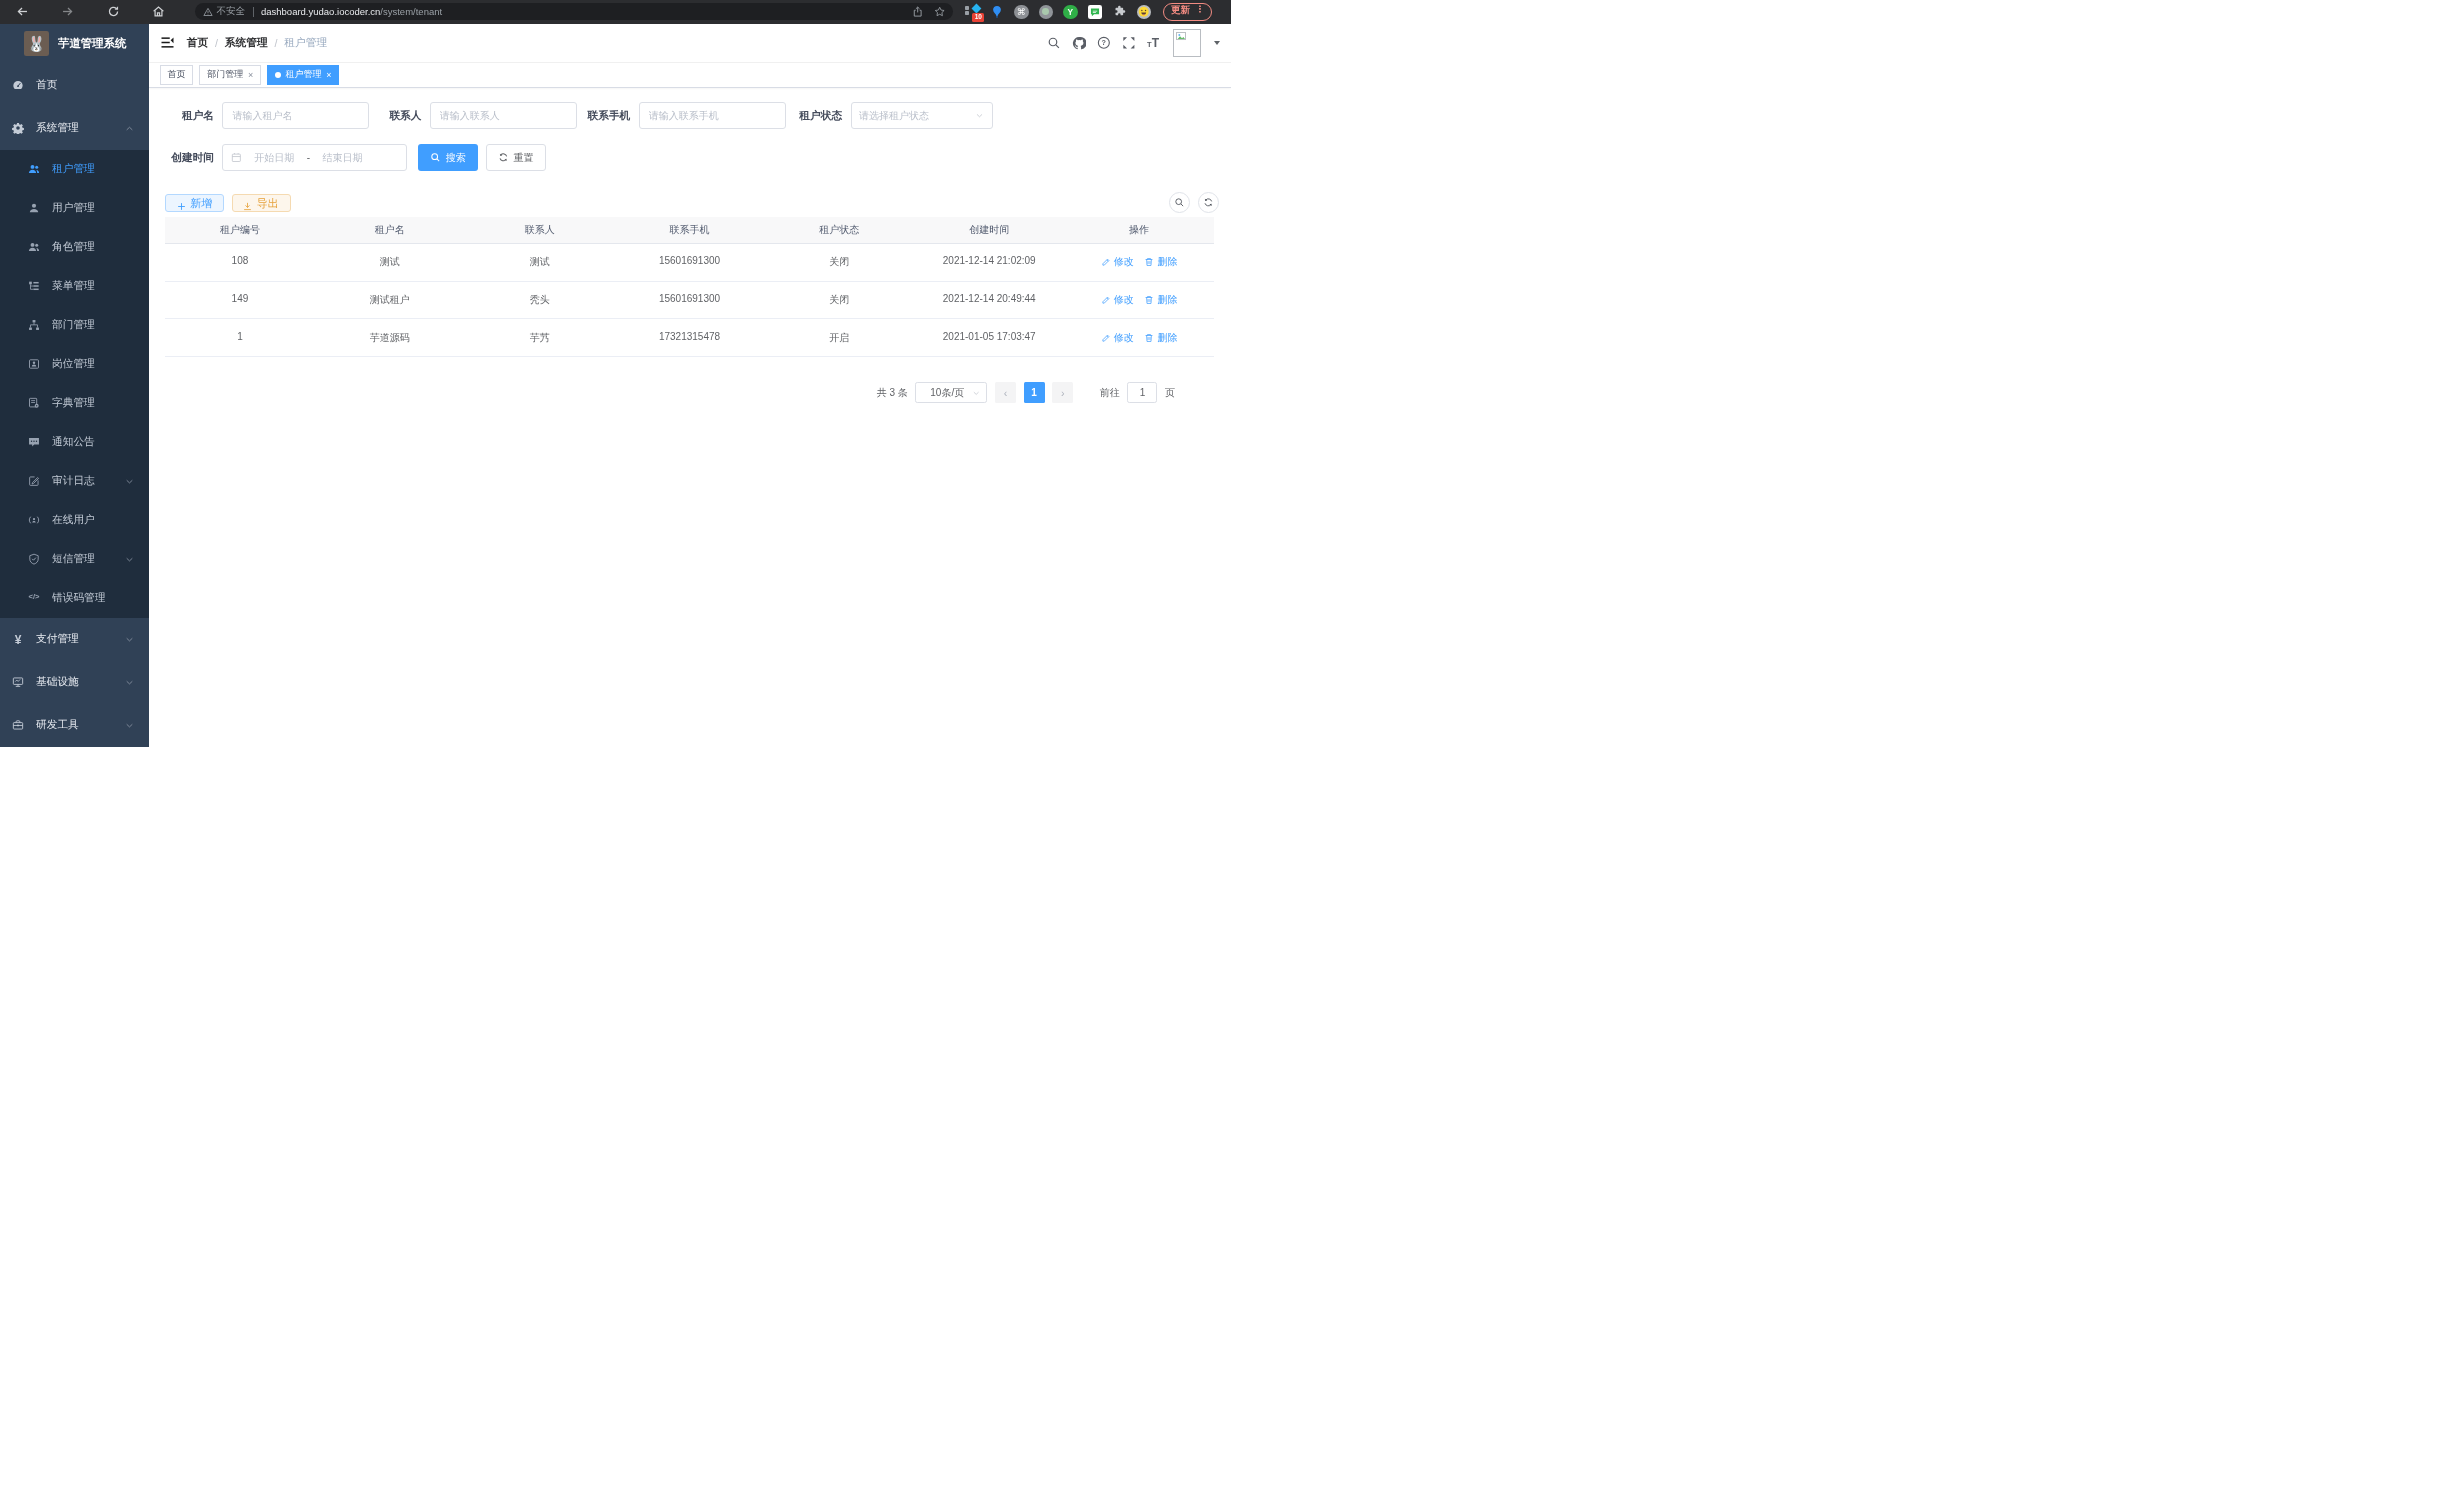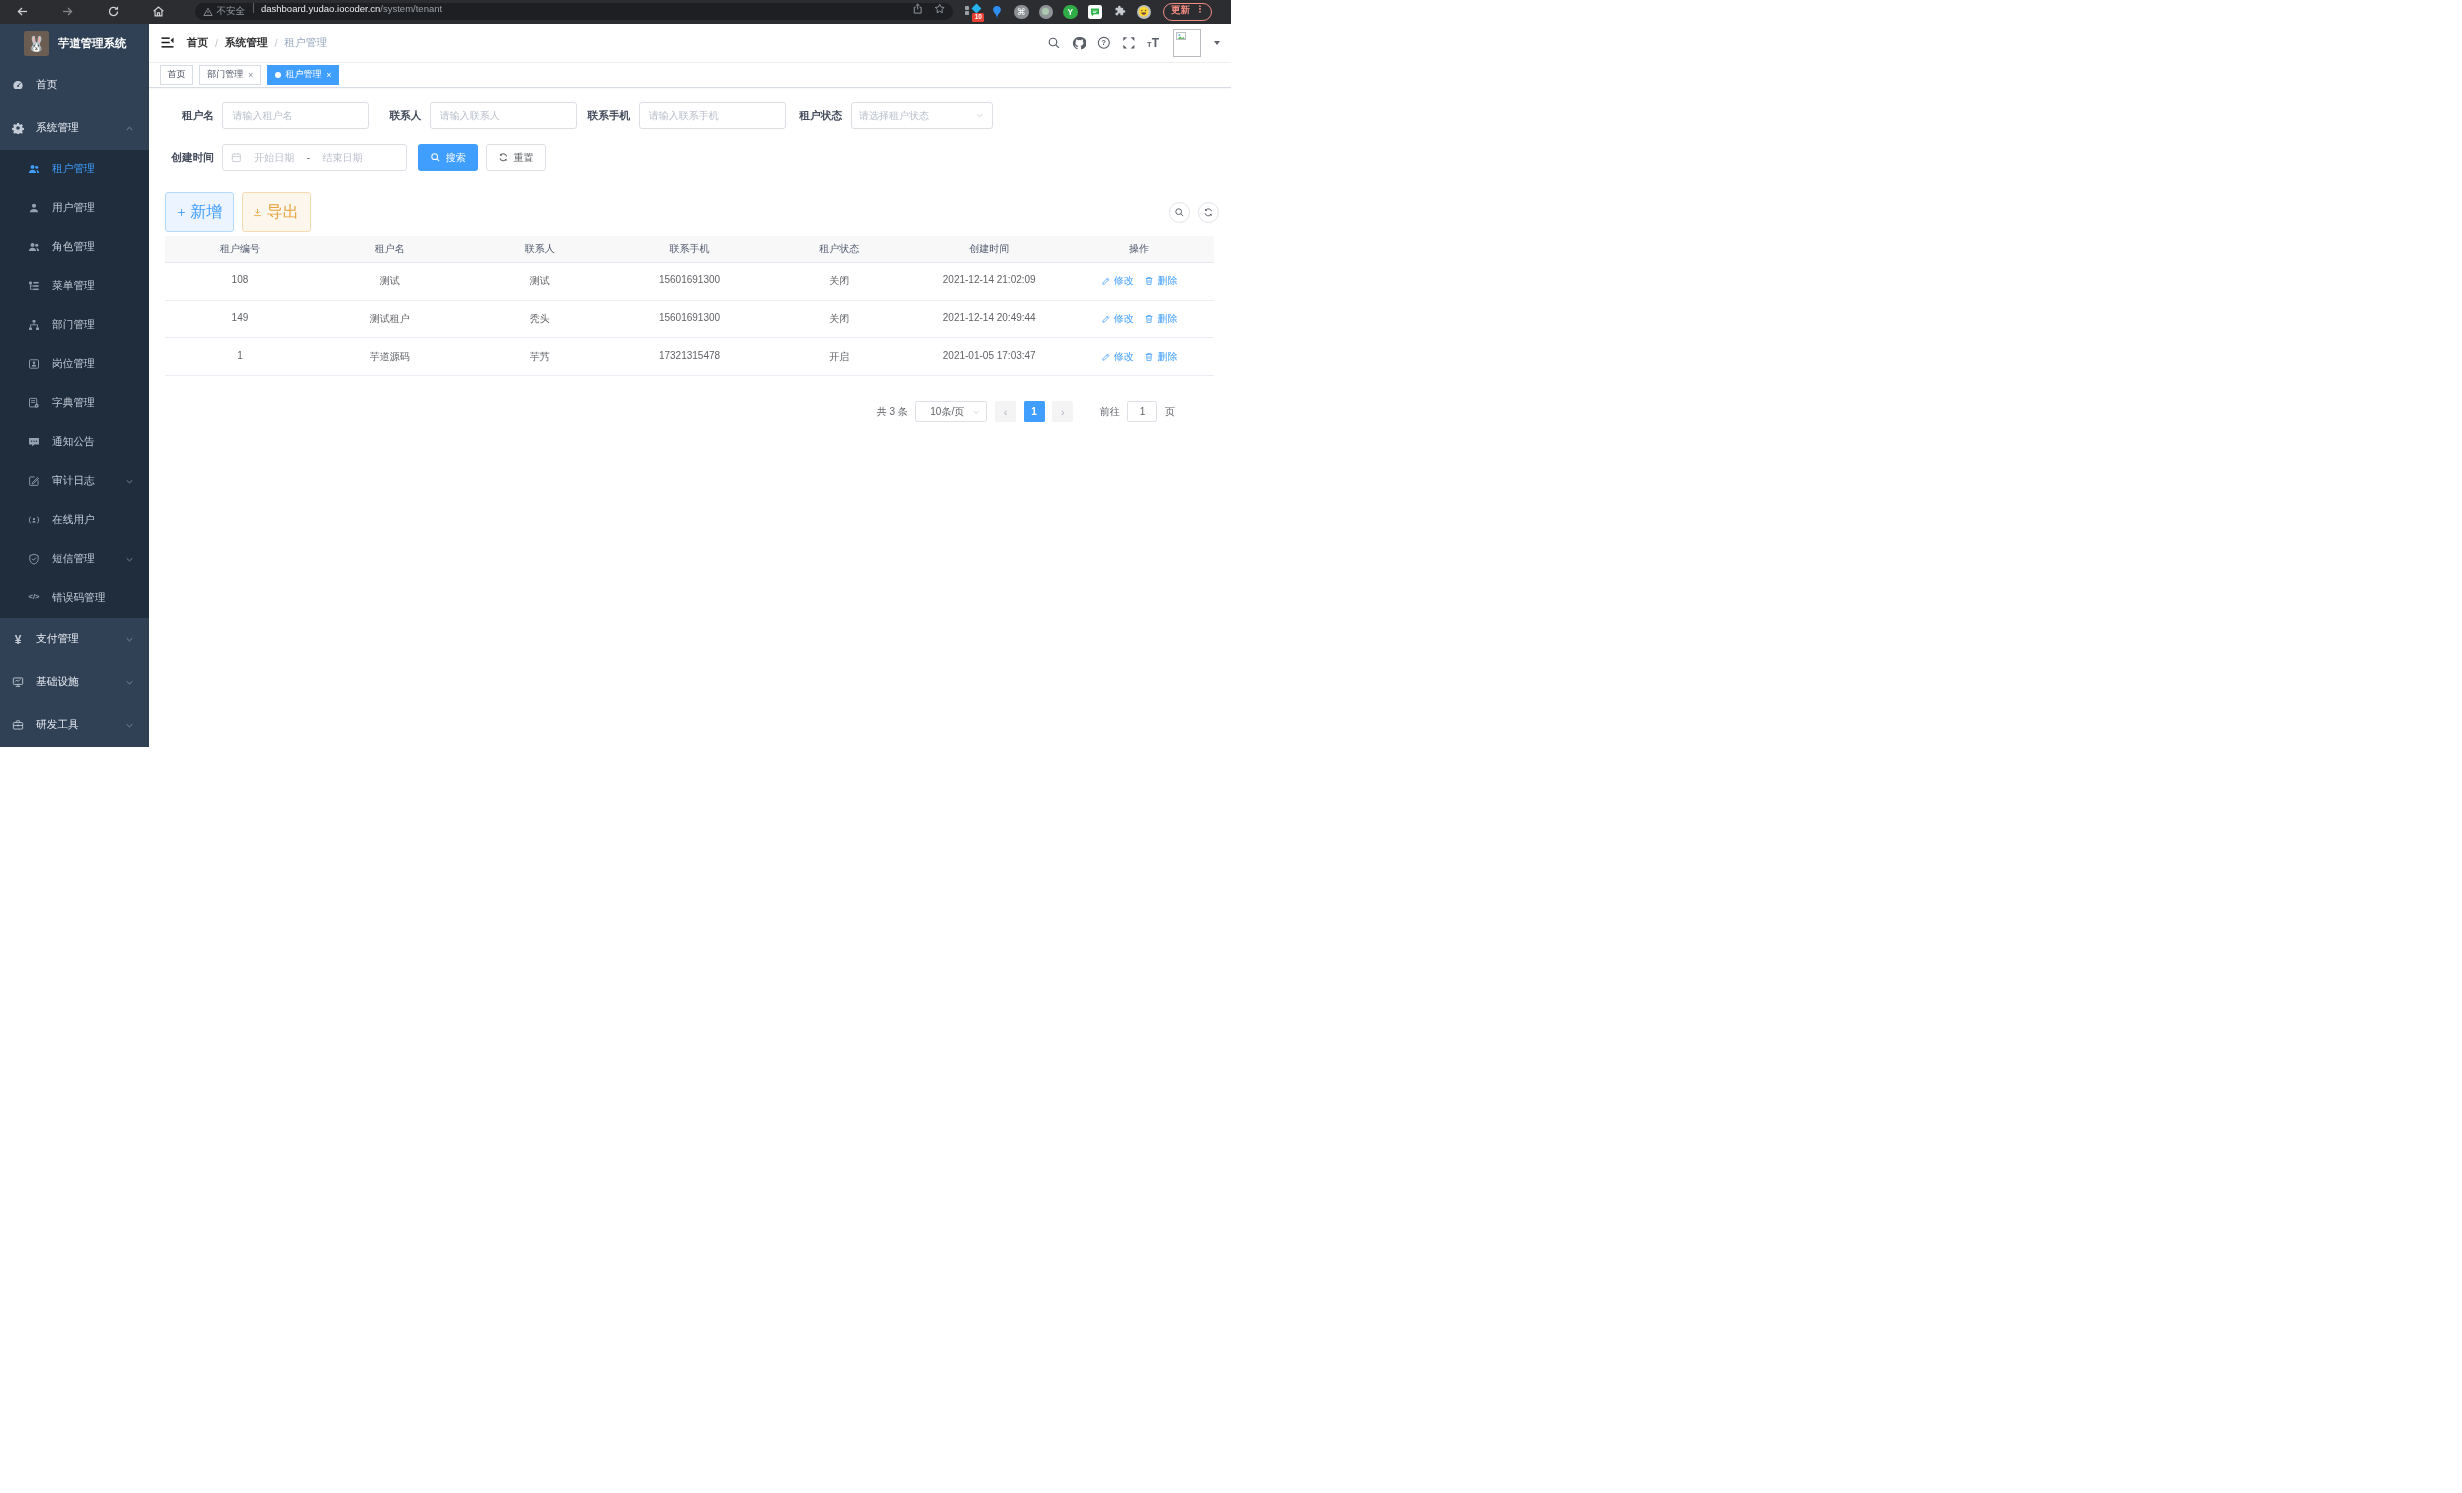--- a/index.html
+++ b/index.html
@@ -7,21 +7,21 @@
   body { font-family:"Liberation Sans","DejaVu Sans",sans-serif; background:#fff; }
   svg { display:block; }
 
   
   .browser-bar { height:23.6px; background:#2c2d30; display:flex; align-items:center; padding:0 7.6px; }
   .nav-btn { width:18px; height:18px; display:flex; align-items:center; justify-content:center;
              color:#cfd1d4; margin:0 13.7px 0 13.7px; }
   .nav-btn.first{ margin-left:6px; }
   .nav-btn.dim { color:#85878a; }
   .omnibox { margin-left:13.7px; height:17px; width:758px; background:#1e1f22; border-radius:8.4px;
-             display:flex; padding:0 7.6px; color:#9aa0a6; font-size:9.5px; }
+             display:flex; align-items:center; padding:0 7.6px; color:#9aa0a6; font-size:9.5px; }
   .omnibox .warn { display:flex; align-items:center; gap:3.8px; color:#9aa0a6; }
   .omnibox .divider { width:0.8px; height:10px; background:#5f6368; margin:0 7.6px; }
   .omnibox .host { color:#e8eaed; }
   .omnibox .path { color:#9aa0a6; }
   .omnibox .spacer { flex:1; }
   .omni-icon { color:#9aa0a6; margin-left:10.7px; }
   .ext-area { display:flex; align-items:center; gap:10px; margin-left:12px; }
   .ext { width:14.5px; height:14.5px; position:relative; display:flex; align-items:center; justify-content:center; }
   .ext .badge { position:absolute; right:-4.6px; bottom:-3px; background:#e94235; color:#fff; font-size:6.5px;
                 line-height:1; padding:1.5px 2.3px; border-radius:1.5px; font-weight:700; }
@@ -100,21 +100,21 @@
   .date-box { width:185px; height:27px; border:0.8px solid #dcdfe6; border-radius:3px; display:flex;
               align-items:center; padding:0 7.6px; font-size:10px; color:#b8bec9; gap:6px; }
   .date-box .dsep { color:#606266; flex:0 0 auto; }
   .date-box .dph { width:53px; text-align:center; }
   .date-box .cal { color:#c0c4cc; }
   .btn { height:27px; border-radius:3px; font-size:10px; display:inline-flex; align-items:center;
          justify-content:center; gap:4.6px; cursor:pointer; border:0.8px solid transparent; padding:0 11.4px; }
   .btn-primary { background:#409EFF; color:#fff; margin-left:10.7px; }
   .btn-plain { background:#fff; border-color:#dcdfe6; color:#606266; margin-left:7.6px; }
   .toolbar { display:flex; align-items:center; margin-bottom:3.8px; }
-  .btn-sm { height:40px; font-size:16px; padding:0 10.7px; border-radius:3px; }
+  .btn-sm { height:18px; font-size:11px; padding:0 10.7px; border-radius:3px;align-items:flex-end; }
   .btn-add { background:#ecf5ff; border:0.8px solid #b3d8ff; color:#409EFF; }
   .btn-export { background:#fdf6ec; border:0.8px solid #f5dab1; color:#e6a23c; margin-left:7.6px; }
   .toolbar .spacer { flex:1; }
   .circle-btn { width:21px; height:21px; border-radius:50%; border:0.8px solid #e0e3e9; background:#fff;
                 display:flex; align-items:center; justify-content:center; color:#4a4f57; margin-left:8.4px; cursor:pointer; }
 
   
   .table { width:1049px; font-size:10px; }
   .tr { display:flex; border-bottom:0.8px solid #ebeef5; }
   .tr.head { background:#f8f8f9; border-bottom:0.8px solid #e4e7ed; }

